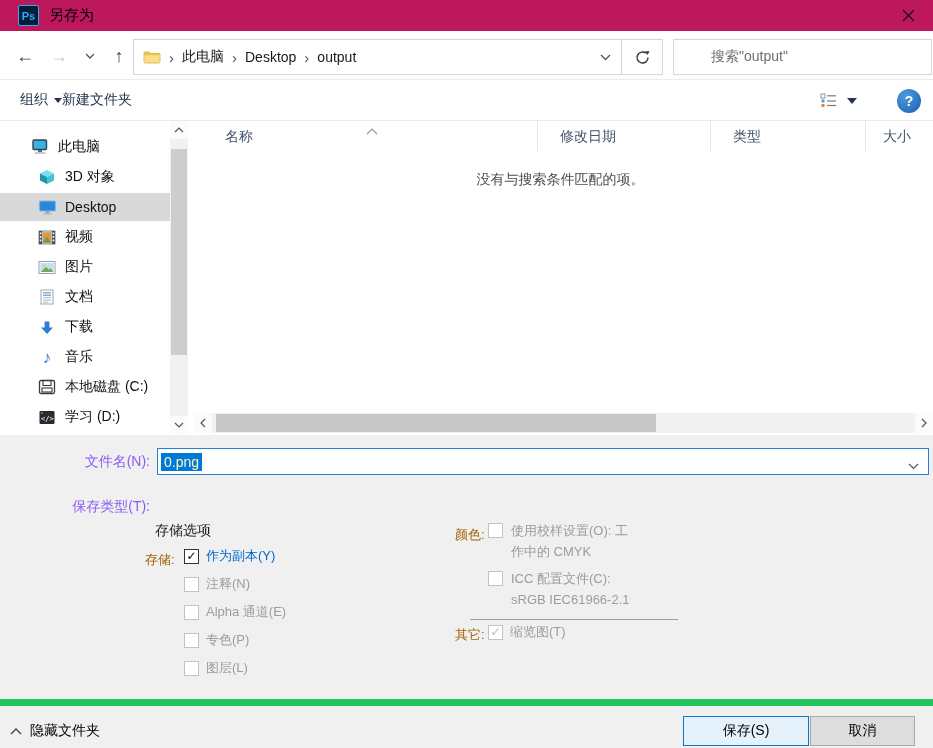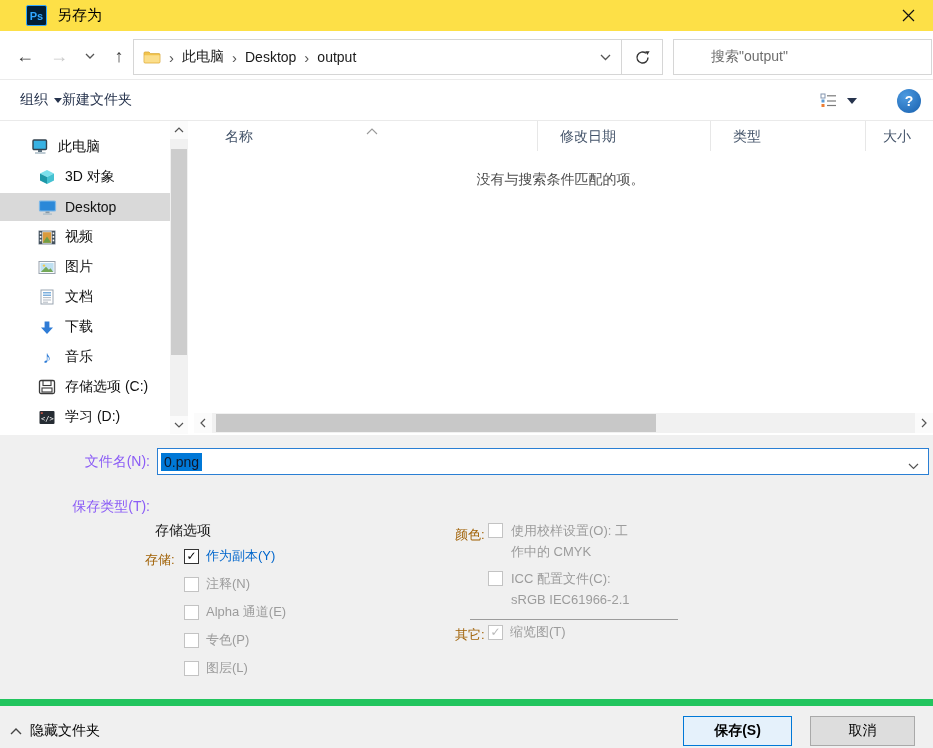--- a/index.html
+++ b/index.html
@@ -1,20 +1,20 @@
 <!DOCTYPE html>
 <html><head>
 <meta charset="utf-8">
 <style>
   * { box-sizing: border-box; }
   body { margin:0; font-family:"Liberation Sans","DejaVu Sans",sans-serif; }
   .window { position:relative; width:933px; height:748px; background:#fff; overflow:hidden; font-size:14px; color:#111; }
 
   
-  .titlebar { position:absolute; top:0; left:0; right:0; height:31px; background:#fde047; display:flex; align-items:center; padding-left:26px; }
+  .titlebar { position:absolute; top:0; left:0; right:0; height:31px; background:#be185d; display:flex; align-items:center; padding-left:18px; }
   .ps-badge { width:21px; height:21px; background:#001e36; border:1px solid #31a8ff; border-radius:2px; color:#31a8ff; font-size:11px; font-weight:bold; display:flex; align-items:center; justify-content:center; }
   .title-text { margin-left:10px; font-size:15px; color:#000; }
   .close-btn { position:absolute; right:4px; top:0; width:42px; height:30px; display:flex; align-items:center; justify-content:center; cursor:pointer; }
 
   
   .navbar { position:absolute; top:31px; left:0; right:0; height:49px; border-bottom:1px solid #ebebeb; background:#fff; }
   .nav-btn { position:absolute; top:12px; height:26px; display:flex; align-items:center; justify-content:center; font-size:18px; color:#3c3c3c; }
   .nav-back { left:12px; width:26px; }
   .nav-fwd  { left:46px; width:26px; color:#c9c9c9; }
   .nav-chev { left:80px; width:20px; }
@@ -66,21 +66,21 @@
   .hbtn.left { left:0; } .hbtn.right { right:0; }
   .hthumb { position:absolute; left:22px; top:1px; width:440px; height:18px; background:#c8c8c8; }
 
   
   .form-area { position:absolute; top:435px; left:0; right:0; bottom:0; background:#f0f0f0; }
   .f-label { position:absolute; left:0; width:150px; text-align:right; color:#8b5cf6; }
   .filename-label { top:18px; }
   .savetype-label { top:63px; }
   .combo { position:absolute; left:157px; right:4px; height:27px; display:flex; align-items:center; }
   .filename-combo { top:13px; background:#fff; border:1px solid #2a7fd4; padding-left:3px; }
-  .sel-text { background:#0078d7; color:#0f172a; padding:1px 3px; }
+  .sel-text { background:#0078d7; color:#fef9c3; padding:1px 3px; }
   .savetype-combo { top:45px; background:#dcdcdc; border:1px solid #8f8f8f; padding-left:8px; color:#000; }
   .combo-chev { position:absolute; right:9px; top:8px; }
 
   .opt-title { position:absolute; left:155px; top:87px; color:#1a1a1a; font-size:14px; }
   .grp-label { position:absolute; color:#a16207; font-size:13px; }
   .opt-row { position:absolute; display:flex; align-items:center; gap:7px; font-size:13px; }
   .cb { width:15px; height:15px; background:#fff; display:inline-flex; align-items:center; justify-content:center; font-size:12px; flex:none; }
   .cb.en { border:1px solid #333; color:#000; font-weight:bold; }
   .cb.dis { border:1px solid #c3c3c3; color:#b8b8b8; }
   .lbl-link { color:#0066cc; }
@@ -88,21 +88,21 @@
   .two-line { position:absolute; font-size:13px; color:#9c9c9c; line-height:21px; }
   .opt-divider { position:absolute; left:470px; top:184px; width:208px; height:1px; background:#9c9c9c; }
 
   
   .footer { position:absolute; left:0; right:0; top:264px; bottom:0; border-top:7px solid #22c55e; }
   .hide-folders { position:absolute; left:10px; top:16px; display:flex; align-items:center; gap:8px; color:#000; cursor:pointer; }
   .btn { position:absolute; top:10px; height:30px; display:flex; align-items:center; justify-content:center; font-size:14px; cursor:pointer; }
   .btn.default { background:#ddd; border:1px solid #a9a9a9; color:#000; }
   .btn.primary { background:#e5f1fb; border:1px solid #0078d7; color:#000; }
   .btn-warn { left:558px; width:105px; }
-  .btn-save { left:683px; width:109px;font-weight:bold; }
+  .btn-save { left:683px; width:126px; }
   .btn-cancel { left:810px; width:105px; }
 </style>
 </head>
 <body>
 
 <div class="window">
 
   <div class="titlebar">
     <div class="ps-badge">Ps</div>
     <div class="title-text">另存为</div>
@@ -273,21 +273,21 @@
         <span>音乐</span>
       </div>
       <div class="side-item child" style="top:252px">
         <span class="ic">
           <svg width="18" height="16">
               <rect x="1.5" y="1.5" width="15" height="13" rx="1.5" fill="#fff" stroke="#3a3a3a" stroke-width="1.3"></rect>
               <rect x="5" y="1.5" width="8" height="5" fill="none" stroke="#3a3a3a" stroke-width="1.1"></rect>
               <rect x="4" y="9" width="10" height="4" fill="none" stroke="#3a3a3a" stroke-width="1.1"></rect>
             </svg>
         </span>
-        <span>存储选项 (C:)</span>
+        <span>本地磁盘 (C:)</span>
       </div>
       <div class="side-item child" style="top:282px">
         <span class="ic">
           <svg width="18" height="15">
               <rect x="1.5" y="1" width="15" height="13" rx="1" fill="#262c33"></rect>
               <rect x="2.8" y="2.3" width="2" height="1.6" fill="#d05a4a"></rect>
               <text x="9.4" y="11" font-size="7" fill="#fff" text-anchor="middle" font-family="DejaVu Sans Mono, monospace">&lt;/&gt;</text>
             </svg>
         </span>
         <span>学习 (D:)</span>

